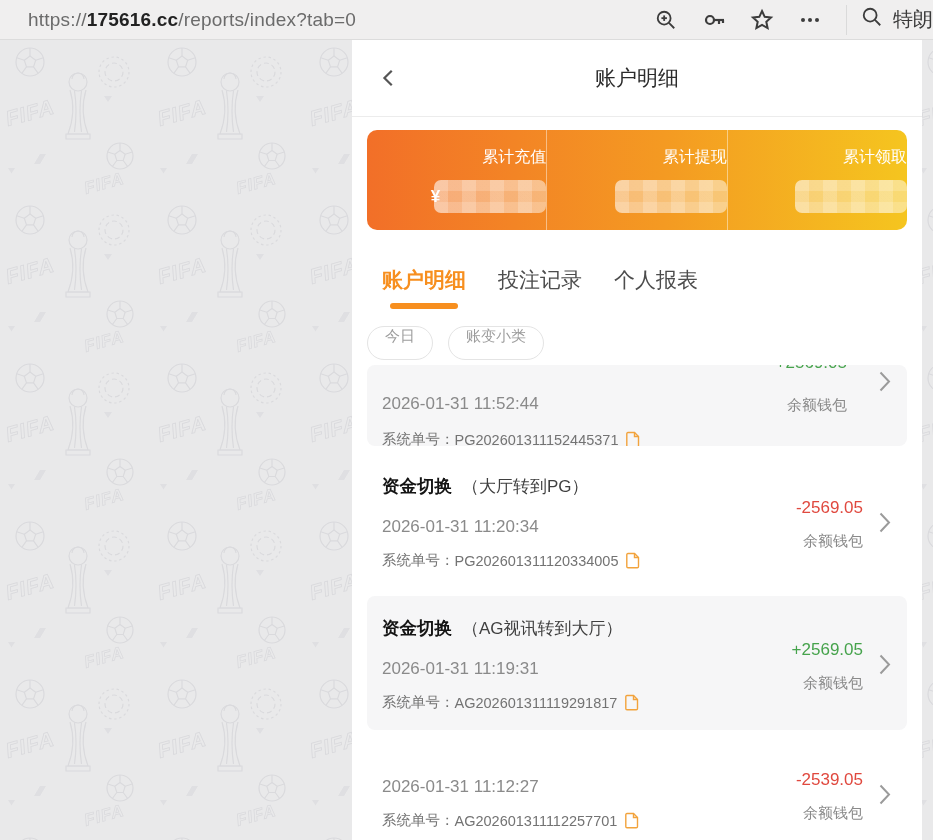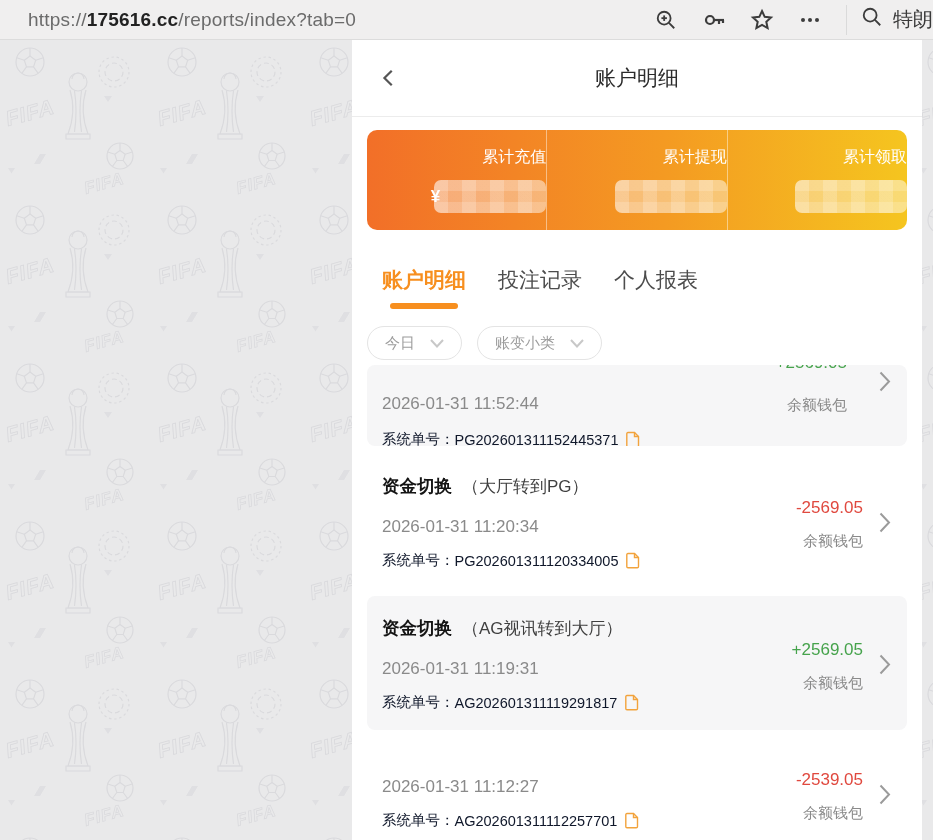--- a/index.html
+++ b/index.html
@@ -51,32 +51,32 @@
   
   .tabs { margin-top:36px; padding:0 30px; display:flex; gap:32px; align-items:flex-start; }
   .tab { display:inline-flex; flex-direction:column; align-items:center; gap:9px;
     font-size:21px; color:#4d4d4d; cursor:pointer; }
   .tab.active { color:#f78f1f; font-weight:bold; }
   .tab-underline { width:68px; height:6px; border-radius:3px; background:#f78f1f; }
 
   
   .filters { margin-top:17px; padding:0 15px; display:flex; gap:15px; }
   .pill { height:34px; border:1px solid #e4e4e4; border-radius:17px;
-    display:flex; align-items:center; gap:15px; padding:0 17px;
-    font-size:15px; color:#9c9c9c; background:#fff; cursor:pointer; }
+    display:flex; align-items:center; gap:24px; padding:0 17px;
+    font-size:15px; color:#9c9c9c; background:#fff; cursor:pointer;flex-direction:column; }
 
   
   .records { margin-top:5px; padding:0 15px; }
   .record { display:flex; padding:20px 0 18px 15px; margin-bottom:8px; background:#fff; }
   .record.gray { background:#f6f6f7; border-radius:8px; }
   .rec-left { flex:1; min-width:0; }
   .rec-title { font-size:17px; color:#3f3f3f; }
   .rec-title b { color:#141414; font-size:17.5px; margin-right:10px; }
   .rec-date { margin-top:19px; font-size:17px; color:#8a8a8a; }
-  .rec-order { margin-top:14px; font-size:14.5px; color:#0f172a;
+  .rec-order { margin-top:14px; font-size:14.5px; color:#737373;
     display:flex; align-items:center; }
   .copy-ic { margin-left:8px; display:inline-flex; cursor:pointer; }
   .rec-right { margin-left:auto; display:flex; flex-direction:column;
     justify-content:center; align-items:flex-end; gap:14px; padding-top:4px; }
   .amount { font-size:17px; }
   .amount.neg { color:#e0493f; }
   .amount.pos { color:#46a34c; }
   .wallet { font-size:15px; color:#8a8a8a; }
   .chev-col { width:44px; flex:0 0 44px; display:flex; align-items:center;
     justify-content:center; cursor:pointer; }

